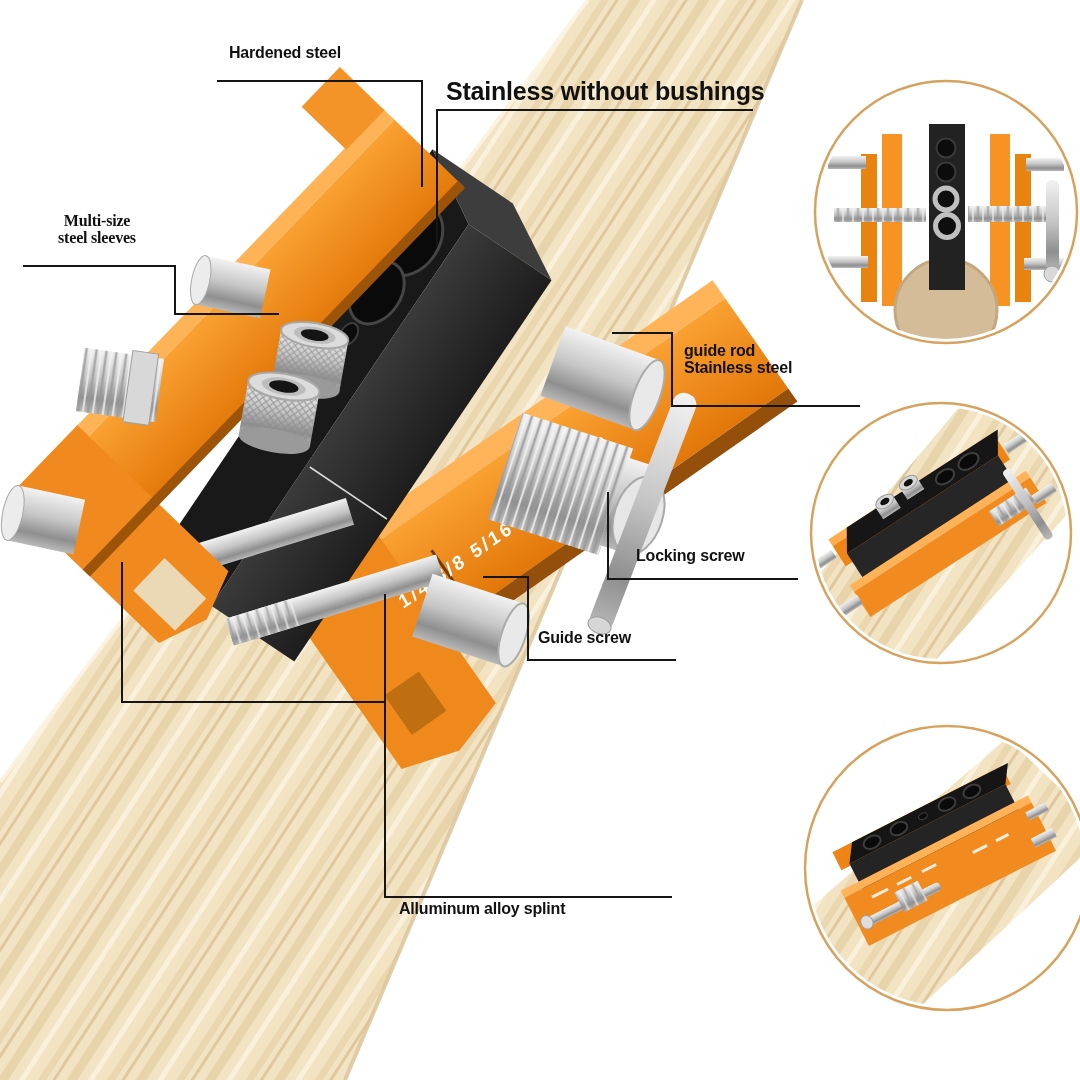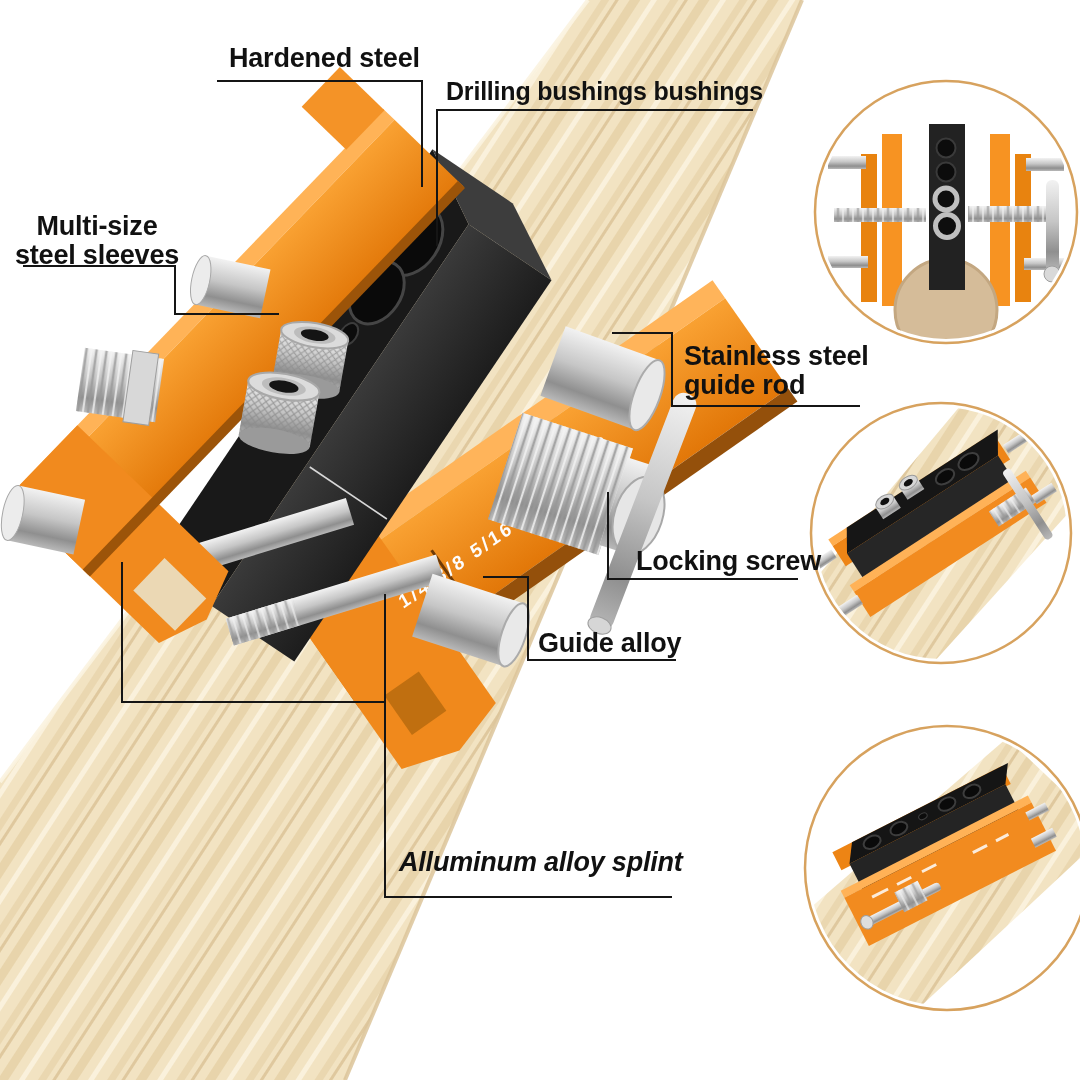--- a/index.html
+++ b/index.html
@@ -5,23 +5,23 @@
   html,body{margin:0;padding:0;background:#ffffff;}
   .stage{
     position:relative;width:1080px;height:1080px;overflow:hidden;background:#ffffff;
     font-family:"Liberation Sans", sans-serif;
   }
   .scene{position:absolute;left:0;top:0;}
   .callout{
     position:absolute;color:#111111;font-weight:700;line-height:1.08;
     letter-spacing:-0.2px;white-space:nowrap;
   }
-  .fs26{font-size:27px;}
+  .fs26{font-size:16px;}
   .fs25{font-size:25px;}
-  .center{text-align:center;}
+  .center{text-align:center;font-family:Liberation Serif, serif;}
 </style>
 </head>
 <body>
 
 <div class="stage">
 
 <svg class="scene" width="1080" height="1080" viewBox="0 0 1080 1080">
   <defs>
     <pattern id="grain" patternUnits="userSpaceOnUse" width="58" height="58" patternTransform="rotate(-57)">
       <rect width="58" height="58" fill="#F2E3C2"></rect>
@@ -256,31 +256,31 @@
     <polyline points="612,333 672,333 672,406 860,406"></polyline>
     <polyline points="608,492 608,579 798,579"></polyline>
     <polyline points="483,577 528,577 528,660 676,660"></polyline>
     <polyline points="122,562 122,702 385,702"></polyline>
     <polyline points="385,594 385,897 672,897"></polyline>
   </g>
 </svg>
 
 <div class="callout fs26" style="left:229px;top:44px;">Hardened steel</div>
 
-<div class="callout fs25" style="left:446px;top:78px;">Drilling bushings bushings</div>
+<div class="callout fs25" style="left:446px;top:78px;">Stainless without bushings</div>
 
 <div class="callout fs26 center" style="left:14px;top:212px;width:166px;">
   <div>Multi-size</div>
   <div>steel sleeves</div>
 </div>
 
 <div class="callout fs26" style="left:684px;top:342px;">
+  <div>guide rod</div>
   <div>Stainless steel</div>
-  <div>guide rod</div>
 </div>
 
 <div class="callout fs26" style="left:618px;top:547px;margin-left:18px;">Locking screw</div>
 
-<div class="callout fs26" style="left:538px;top:629px;">Guide alloy</div>
-
-<div class="callout fs26" style="left:399px;top:848px;font-style:italic;">Alluminum alloy splint</div>
+<div class="callout fs26" style="left:538px;top:629px;">Guide screw</div>
+
+<div class="callout fs26" style="left:399px;top:900px;">Alluminum alloy splint</div>
 
 </div>
 
 </body></html>

